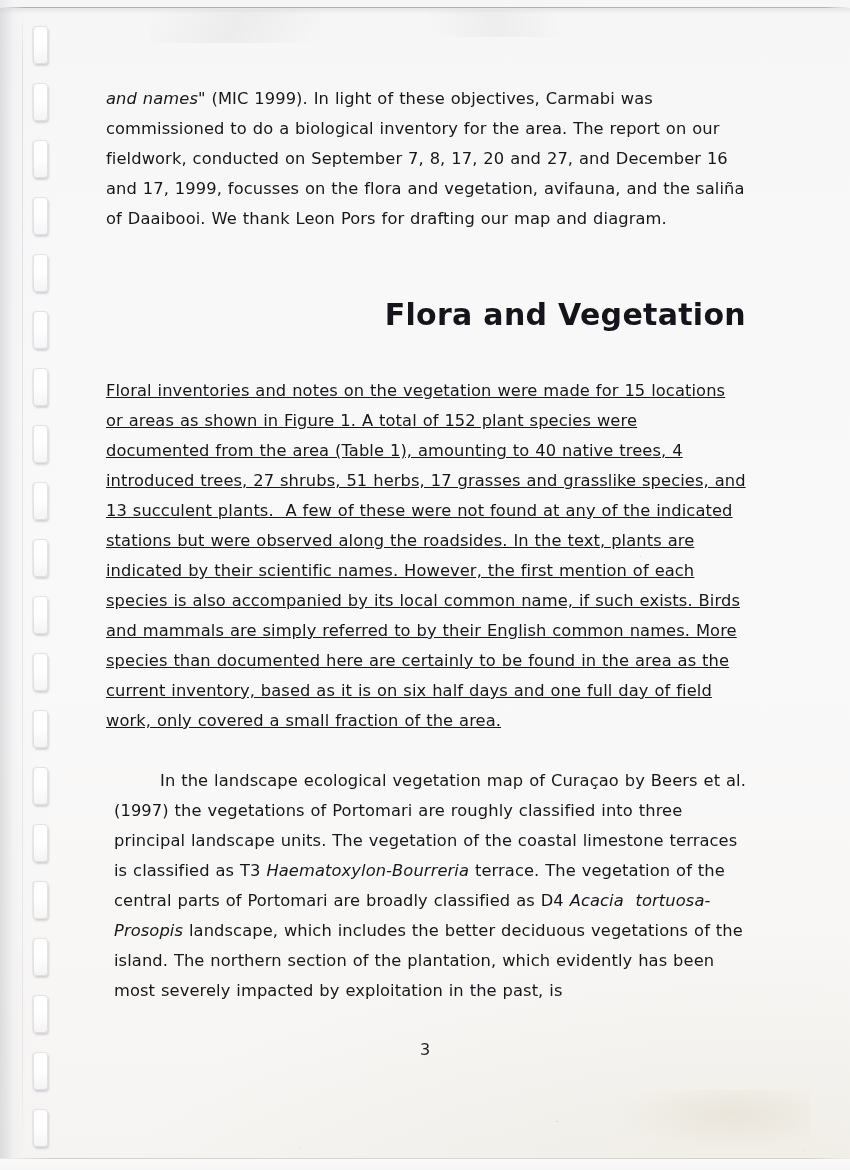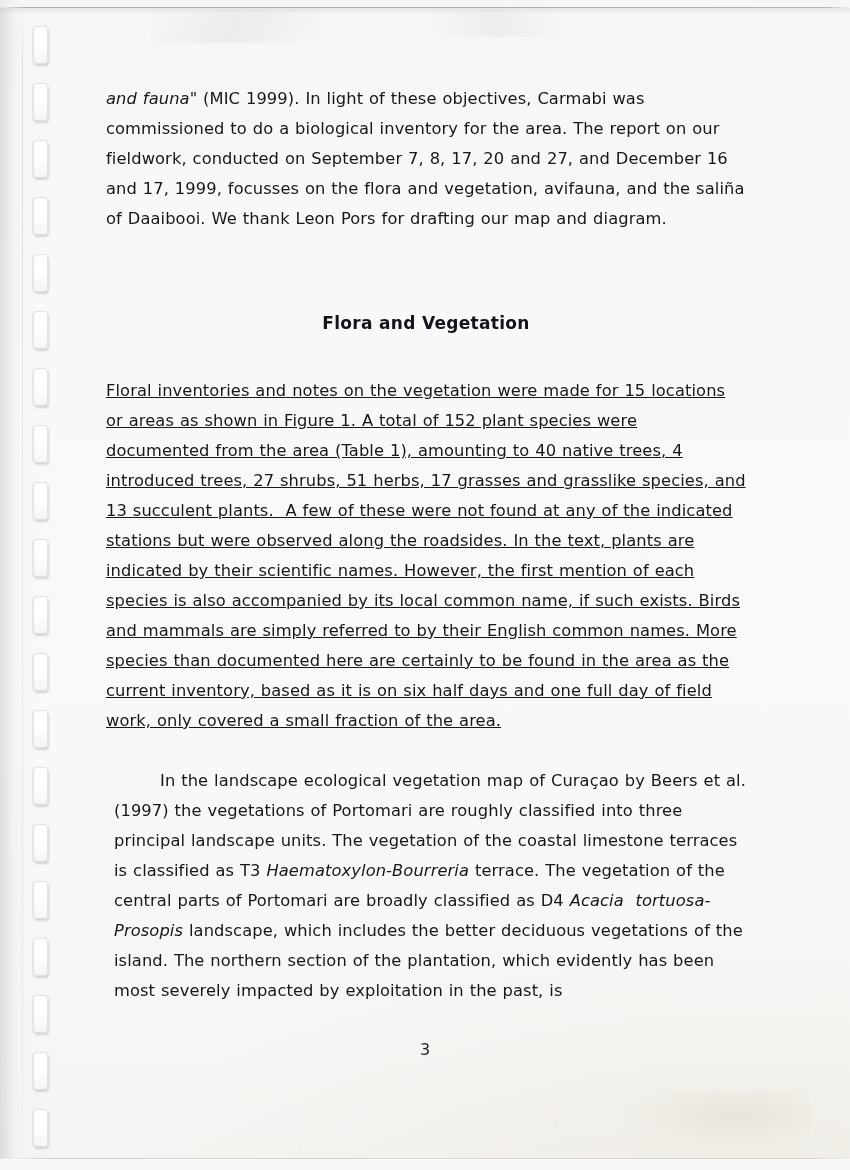--- a/index.html
+++ b/index.html
@@ -100,26 +100,26 @@
     text-align: left;
     margin: 0;
     -webkit-font-smoothing: antialiased;
   }
   .para i { font-style: italic; }
 
   #para-intro { margin-bottom: 0; }
 
   #section-heading {
     font-family: "DejaVu Sans", sans-serif;
-    font-size: 17px;
+    font-size: 30px;
     line-height: 30px;
     color: #15141a;
-    text-align: center;
+    text-align: right;
     letter-spacing: 0.3px;
-    margin: 8px;
+    margin: 0;
     position: absolute;
     left: 0; right: 0;
     top: 216px;
   }
 
   #para-flora {
     position: absolute;
     left: 0; right: 0;
     top: 292px;
     text-decoration: underline;
@@ -193,21 +193,21 @@
       <div class="punch-hole" style="top: 824px;"></div>
       <div class="punch-hole" style="top: 881px;"></div>
       <div class="punch-hole" style="top: 938px;"></div>
       <div class="punch-hole" style="top: 995px;"></div>
       <div class="punch-hole" style="top: 1052px;"></div>
       <div class="punch-hole" style="top: 1109px;"></div>
     </div>
 
   <div id="text-column">
 
-    <p class="para" id="para-intro"><i>and fauna</i>" (MIC 1999). In light of these objectives, Carmabi was commissioned to do a biological inventory for the area. The report on our fieldwork, conducted on September 7, 8, 17, 20 and 27, and December 16 and 17, 1999, focusses on the flora and vegetation, avifauna, and the saliña of Daaibooi. We thank Leon Pors for drafting our map and diagram.</p>
+    <p class="para" id="para-intro"><i>and names</i>" (MIC 1999). In light of these objectives, Carmabi was commissioned to do a biological inventory for the area. The report on our fieldwork, conducted on September 7, 8, 17, 20 and 27, and December 16 and 17, 1999, focusses on the flora and vegetation, avifauna, and the saliña of Daaibooi. We thank Leon Pors for drafting our map and diagram.</p>
 
     <h2 id="section-heading">Flora and Vegetation</h2>
 
     <p class="para" id="para-flora">Floral inventories and notes on the vegetation were made for 15 locations or areas as shown in Figure 1. A total of 152 plant species were documented from the area (Table 1), amounting to 40 native trees, 4 introduced trees, 27 shrubs, 51 herbs, 17 grasses and grasslike species, and 13 succulent plants.&nbsp; A few of these were not found at any of the indicated stations but were observed along the roadsides. In the text, plants are indicated by their scientific names. However, the first mention of each species is also accompanied by its local common name, if such exists. Birds and mammals are simply referred to by their English common names. More species than documented here are certainly to be found in the area as the current inventory, based as it is on six half days and one full day of field work, only covered a small fraction of the area.</p>
 
     <p class="para" id="para-landscape">In the landscape ecological vegetation map of Curaçao by Beers et al. (1997) the vegetations of Portomari are roughly classified into three principal landscape units. The vegetation of the coastal limestone terraces is classified as T3 <i>Haematoxylon-Bourreria</i> terrace. The vegetation of the central parts of Portomari are broadly classified as D4 <i>Acacia&nbsp; tortuosa-Prosopis</i> landscape, which includes the better deciduous vegetations of the island. The northern section of the plantation, which evidently has been most severely impacted by exploitation in the past, is</p>
   </div>
 
   <div id="page-number">3</div>
 

